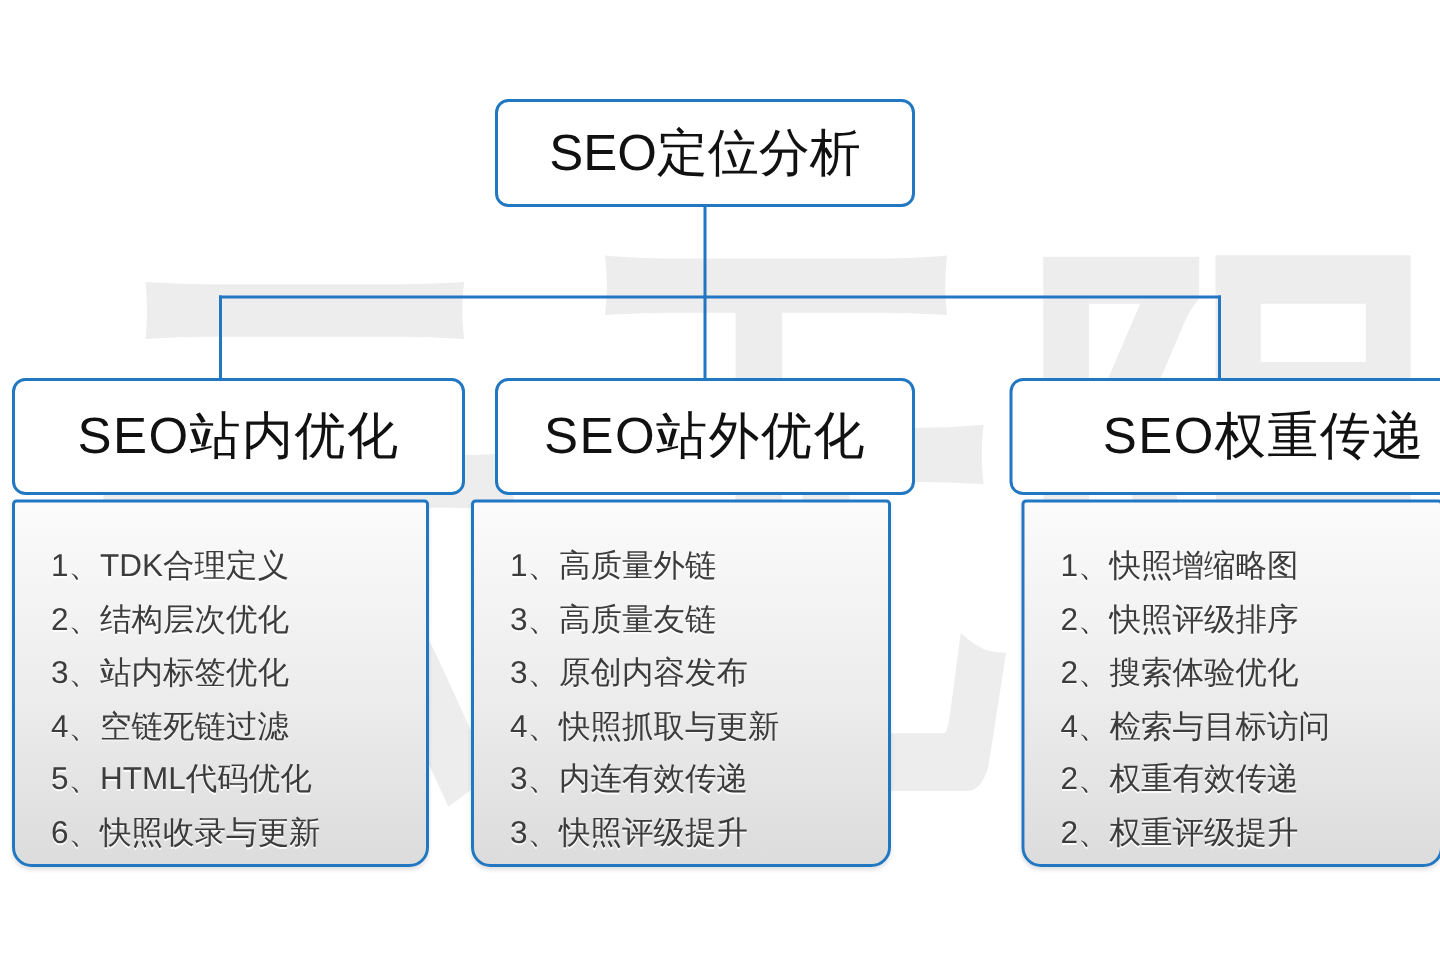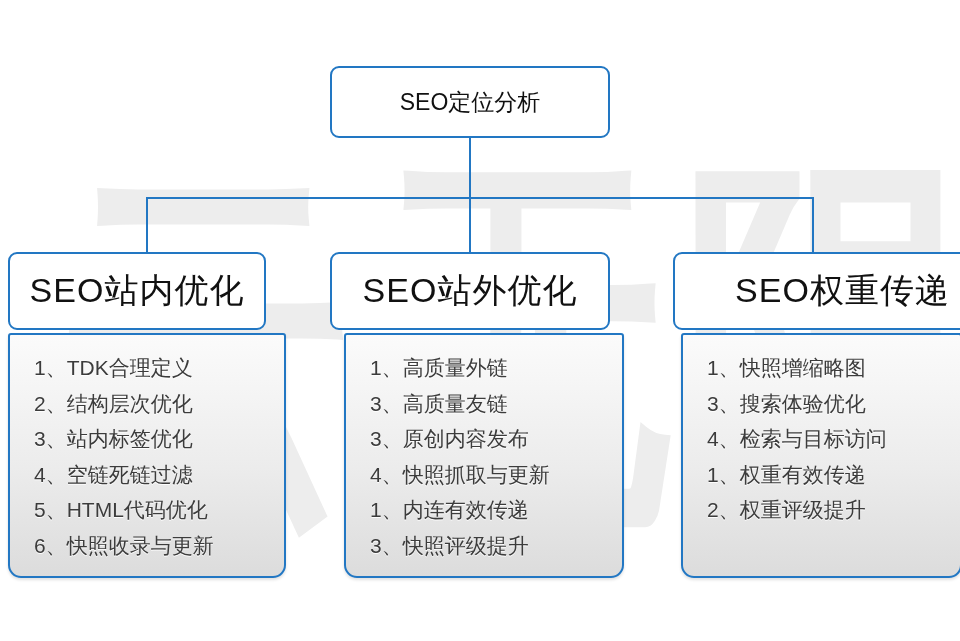--- a/index.html
+++ b/index.html
@@ -21,36 +21,36 @@
   .line-drop-left{left:146px;top:197px;width:2px;height:56px;}
   .line-drop-center{left:469px;top:197px;width:2px;height:56px;}
   .line-drop-right{left:812px;top:197px;width:2px;height:56px;}
   
   .node{
     position:absolute;z-index:2;background:#ffffff;
     border:2px solid #2277c3;border-radius:9px;box-sizing:border-box;
     display:flex;align-items:center;justify-content:center;
     color:#111111;
   }
-  .root-node{left:330px;top:66px;width:280px;height:72px;font-size:23px;}
+  .root-node{left:330px;top:66px;width:280px;height:72px;font-size:34px;}
   .branch-header{top:252px;height:78px;font-size:34px;letter-spacing:1px;}
-  .header-1{left:8px;width:258px;}
+  .header-1{left:8px;width:302px;}
   .header-2{left:330px;width:280px;}
   .header-3{left:673px;width:339px;}
   .branch-list{
     position:absolute;top:333px;height:245px;z-index:2;box-sizing:border-box;
     border:2px solid #2277c3;border-radius:3px 3px 13px 13px;
     background:linear-gradient(180deg,#fbfbfb 0%,#ececec 55%,#dcdcdc 100%);
     box-shadow:0 2px 3px rgba(0,0,0,0.12);
   }
   .list-1{left:8px;width:278px;}
-  .list-2{left:344px;width:280px;}
+  .list-2{left:314px;width:280px;}
   .list-3{left:681px;width:281px;}
   .branch-list ul{
-    list-style:none;margin:0;padding:15px 6px 0 24px;
+    list-style:none;margin:0;padding:25px 6px 0 24px;
   }
   .branch-list li{
     font-size:21px;line-height:35.5px;color:#3c3c3c;
     text-shadow:0 1px 0 rgba(255,255,255,0.9);
     white-space:nowrap;
   }
 </style>
 </head>
 <body>
 
@@ -88,28 +88,29 @@
       <li>6、快照收录与更新</li>
     </ul>
   </div>
 
   <div class="branch-list list-2">
     <ul>
       <li>1、高质量外链</li>
       <li>3、高质量友链</li>
       <li>3、原创内容发布</li>
       <li>4、快照抓取与更新</li>
-      <li>1、内连有效传递</li>
+      <li>3、内连有效传递</li>
       <li>3、快照评级提升</li>
     </ul>
   </div>
 
   <div class="branch-list list-3">
     <ul>
       <li>1、快照增缩略图</li>
-      <li>3、搜索体验优化</li>
+      <li>2、快照评级排序</li>
+      <li>2、搜索体验优化</li>
       <li>4、检索与目标访问</li>
-      <li>1、权重有效传递</li>
+      <li>2、权重有效传递</li>
       <li>2、权重评级提升</li>
     </ul>
   </div>
 
 </div>
 
 </body></html>

